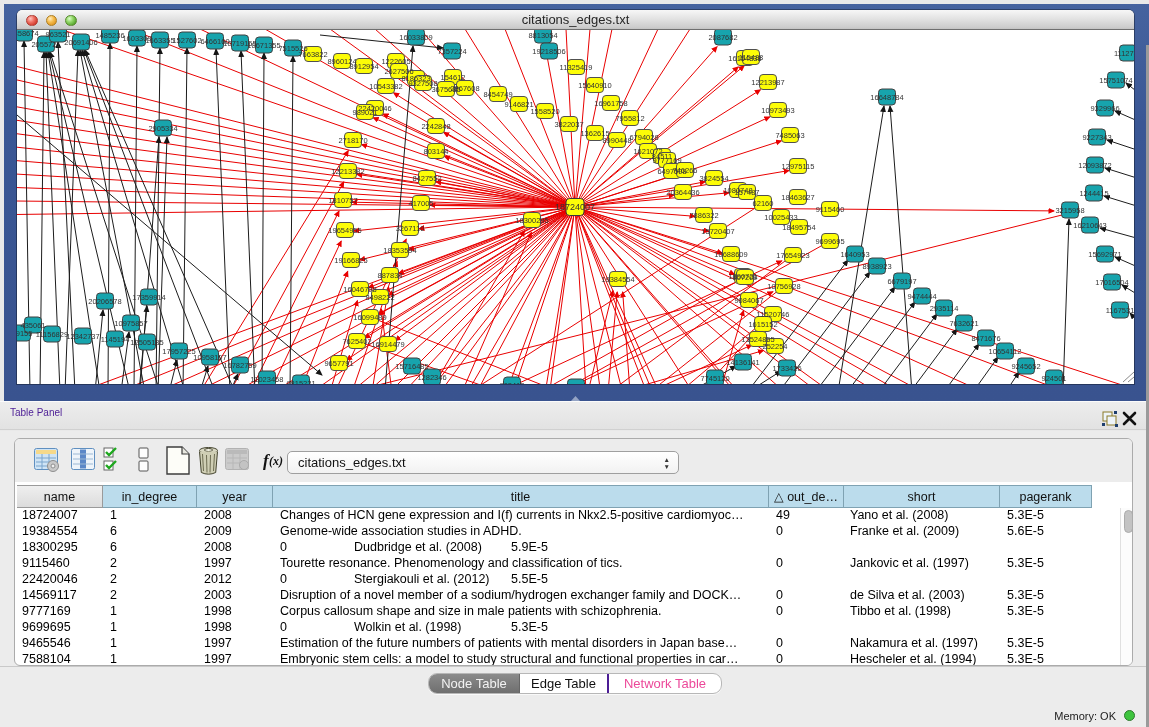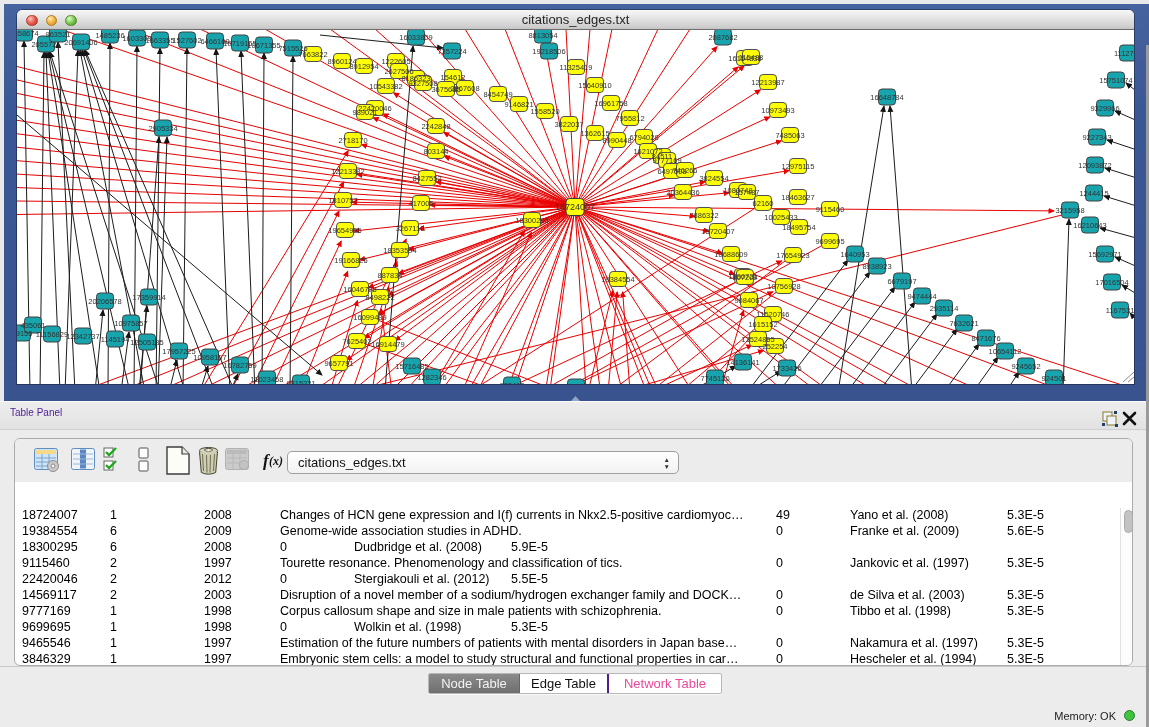--- a/index.html
+++ b/index.html
@@ -31,21 +31,21 @@
 #thead .h4{width:75px}#thead .h5{width:156px}#thead .h6{width:92px}
 #tbody{left:2px;top:69px;width:1103px}
 .tr{display:flex;height:16px;font-size:12.5px;color:#000;white-space:nowrap}
 .tr div{overflow:hidden}
 .c0{width:86px;padding-left:5px}.c1{width:94px;padding-left:7px}.c2{width:76px;padding-left:7px}
 .c3{width:496px;padding-left:7px}.c4{width:75px;padding-left:7px}.c5{width:156px;padding-left:6px}
 .c6{width:92px;padding-left:7px}
 #sbar{left:1105px;top:69px;width:14px;height:159px;background:#fcfcfc;border-left:1px solid #e0e0e0}
 #thumb{left:2.5px;top:2px;width:9px;height:23px;border-radius:5px;background:#c3c3c3;border:1px solid #ababab}
 
-#tabs{left:428px;top:673px;width:294px;height:21px;border:1px solid #b7b7b7;border-radius:2px;background:#fff;display:flex;font-size:13px;overflow:hidden;box-shadow:0 1px 0 rgba(255,255,255,.7)}
+#tabs{left:428px;top:673px;width:294px;height:21px;border:1px solid #b7b7b7;border-radius:9px;background:#fff;display:flex;font-size:13px;overflow:hidden;box-shadow:0 1px 0 rgba(255,255,255,.7)}
 #tabs div{line-height:19px;text-align:center}
 #tabs .t1{width:91px;background:linear-gradient(180deg,#8b8b8b,#6f6f6f);color:#f3f3f3;border-right:1px solid #666}
 #tabs .t2{width:89px;color:#111;border-right:2px solid #4c1d95}
 #tabs .t3{width:112px;color:#ec4899}
 #status{left:0;top:666px;width:1146px;height:61px;background:#ececec;border-top:1px solid #c9c9c9}
 #mem{right:33px;top:710px;font-size:11px;color:#222}
 #memdot{right:14px;top:709.5px;width:11px;height:11px;border-radius:50%;background:#3ec43e;border:1px solid #2e7a2e}
 #rstrip{left:1146px;top:45px;width:3px;height:682px;background:#9a9a9a}
 #lstrip{left:0;top:0;width:4px;height:401px;background:#e9e9e9}
 #tstrip{left:0;top:0;width:1149px;height:4px;background:#e9e9e9}
@@ -613,20 +613,29 @@
   <rect x="2" y="2" width="20" height="4" fill="#b2b2b2"></rect>
   <path d="M2,10 h20 M2,15 h20 M8,6 v15 M15,6 v15" stroke="#aeaeae" stroke-width="1" fill="none"></path>
   <circle cx="19" cy="17" r="4.5" fill="#bdbdbd" stroke="#a0a0a0"></circle>
  </g>
 
  <text x="248" y="27" style="font-family:'Liberation Serif',serif;font-style:italic;font-weight:bold;font-size:17px" fill="#111">f</text>
  <text x="254" y="26" style="font-family:'Liberation Serif',serif;font-style:italic;font-weight:bold;font-size:12px" fill="#111">(x)</text>
 </g>
       </svg></div>
   <div class="abs" id="combo">citations_edges.txt<span class="arr">▲<br>▼</span></div>
+  <div class="abs" id="thead">
+    <div class="h0">name</div>
+      <div class="h1">in_degree</div>
+      <div class="h2">year</div>
+    <div class="h3">title</div>
+      <div class="h4">△ out_de…</div>
+      <div class="h5">short</div>
+      <div class="h6">pagerank</div>
+  </div>
   <div class="abs" id="tbody">
       <div class="tr">
         <div class="c0">18724007</div>
         <div class="c1">1</div>
         <div class="c2">2008</div>
         <div class="c3">Changes of HCN gene expression and I(f) currents in Nkx2.5-positive cardiomyoc…</div>
         <div class="c4">49</div>
         <div class="c5">Yano et al. (2008)</div>
         <div class="c6">5.3E-5</div>
       </div>
@@ -693,21 +702,21 @@
       <div class="tr">
         <div class="c0">9465546</div>
         <div class="c1">1</div>
         <div class="c2">1997</div>
         <div class="c3">Estimation of the future numbers of patients with mental disorders in Japan base…</div>
         <div class="c4">0</div>
         <div class="c5">Nakamura et al. (1997)</div>
         <div class="c6">5.3E-5</div>
       </div>
       <div class="tr">
-        <div class="c0">3846329</div>
+        <div class="c0">7588104</div>
         <div class="c1">1</div>
         <div class="c2">1997</div>
         <div class="c3">Embryonic stem cells: a model to study structural and functional properties in car…</div>
         <div class="c4">0</div>
         <div class="c5">Hescheler et al. (1994)</div>
         <div class="c6">5.3E-5</div>
       </div>
     </div>
   <div class="abs" id="sbar">
       <div class="abs" id="thumb"></div>

